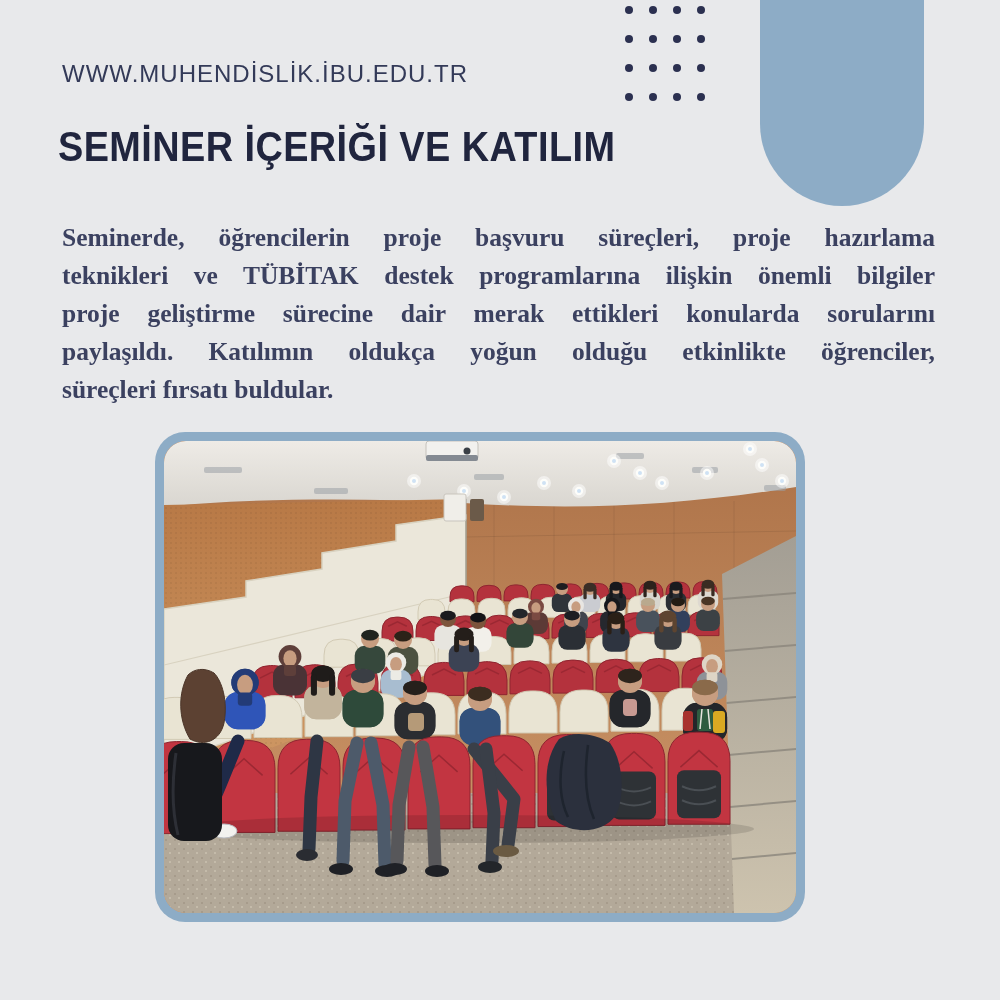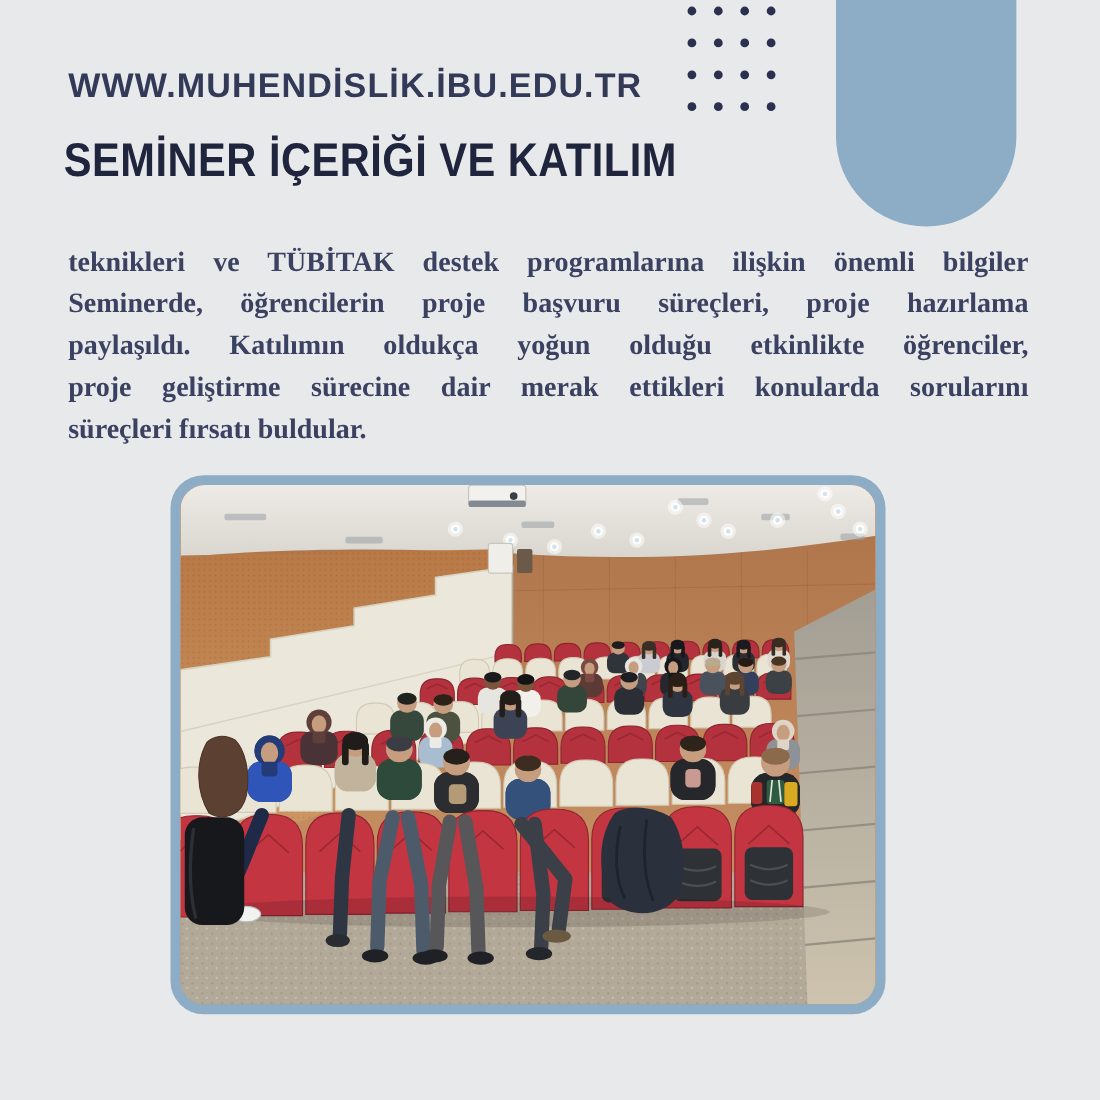--- a/index.html
+++ b/index.html
@@ -15,21 +15,21 @@
     column-gap:16px;row-gap:21px;
   }
   .dot-grid .dot{width:8px;height:8px;border-radius:50%;background:#2b3050;}
   
   .capsule{
     position:absolute;left:760px;top:0;width:164px;height:206px;
     background:#8dacc6;border-radius:0 0 82px 82px;
   }
   .site-url{
     position:absolute;left:62px;top:60px;
-    font-size:31px;font-weight:700;letter-spacing:1px;
+    font-size:24px;font-weight:400;letter-spacing:1px;
     color:#333a58;
   }
   .main-title{
     position:absolute;left:58px;top:122px;white-space:nowrap;
     font-size:43px;font-weight:700;letter-spacing:.5px;color:#20253e;
     transform:scaleX(.88);transform-origin:left center;
   }
   .body-text{
     position:absolute;left:62px;top:219px;width:873px;
     font-family:"Liberation Serif",serif;font-weight:700;
@@ -68,24 +68,24 @@
     <div class="dot" style="background: rgb(43, 48, 80);"></div>
     <div class="dot" style="background: rgb(43, 48, 80);"></div>
     <div class="dot" style="background: rgb(43, 48, 80);"></div>
   </div>
 <div class="capsule"></div>
 
 <div class="site-url">WWW.MUHENDİSLİK.İBU.EDU.TR</div>
 <h1 class="main-title" style="margin:0">SEMİNER İÇERİĞİ VE KATILIM</h1>
 
 <div class="body-text">
+  <div class="pline">Seminerde, öğrencilerin proje başvuru süreçleri, proje hazırlama</div>
   <div class="pline">teknikleri ve TÜBİTAK destek programlarına ilişkin önemli bilgiler</div>
-  <div class="pline">Seminerde, öğrencilerin proje başvuru süreçleri, proje hazırlama</div>
+  <div class="pline">proje geliştirme sürecine dair merak ettikleri konularda sorularını</div>
   <div class="pline">paylaşıldı. Katılımın oldukça yoğun olduğu etkinlikte öğrenciler,</div>
-  <div class="pline">proje geliştirme sürecine dair merak ettikleri konularda sorularını</div>
   <div class="pline last">süreçleri fırsatı buldular.</div>
 </div>
 
 <div class="photo-frame">
   <div class="photo-inner" role="img" aria-label="Seminer salonunda kırmızı ve krem koltuklarda oturan öğrenci ve akademisyen topluluğu">
     <svg id="scene" width="632" height="472" viewBox="0 0 632 472" xmlns="http://www.w3.org/2000/svg">
         <defs>
           <linearGradient id="wallG" x1="0" y1="0" x2="0" y2="1">
             <stop offset="0" stop-color="#ad7248"></stop>
             <stop offset="1" stop-color="#cf9a6c"></stop>

